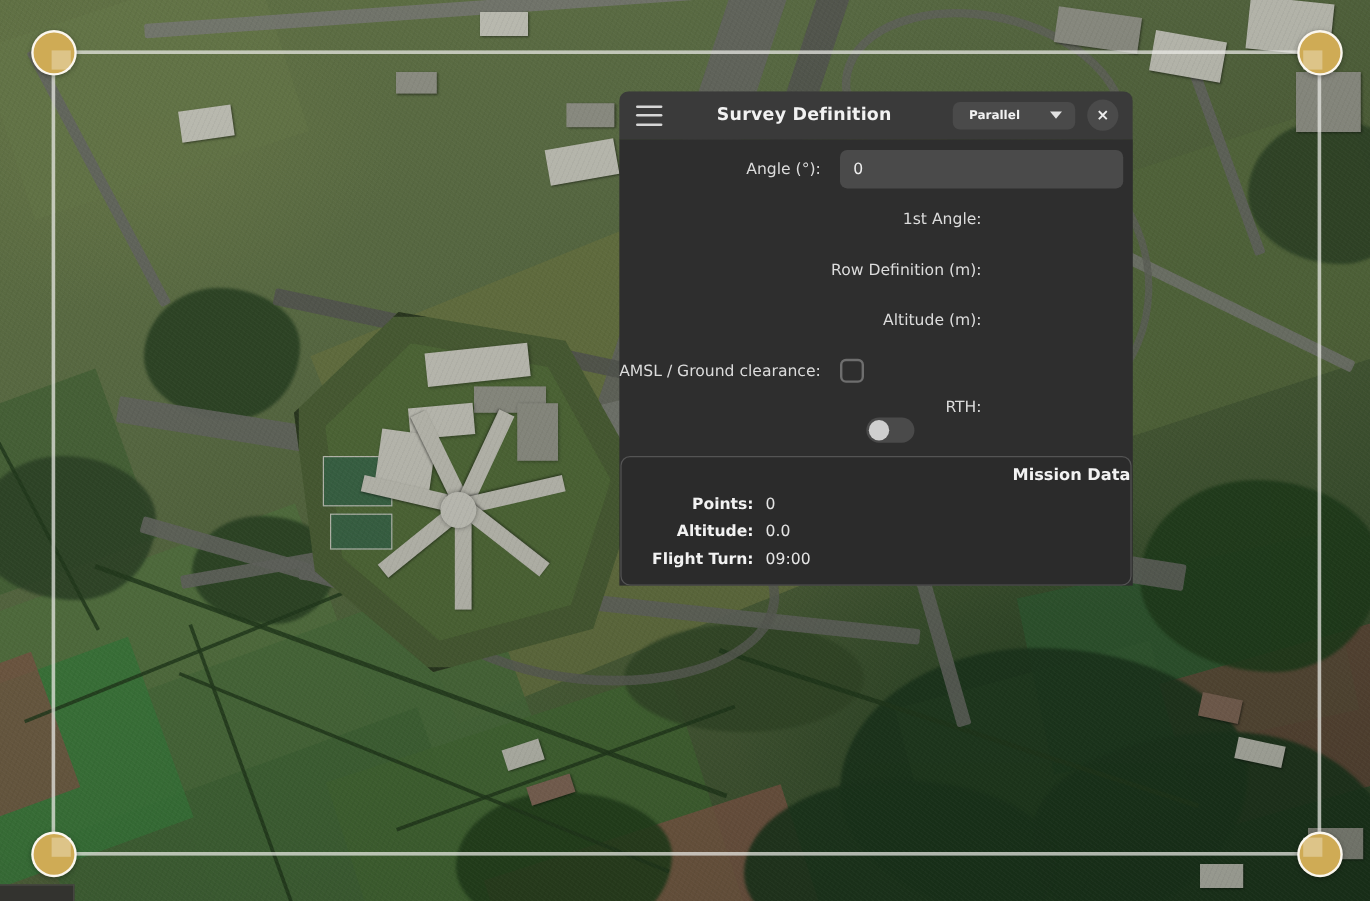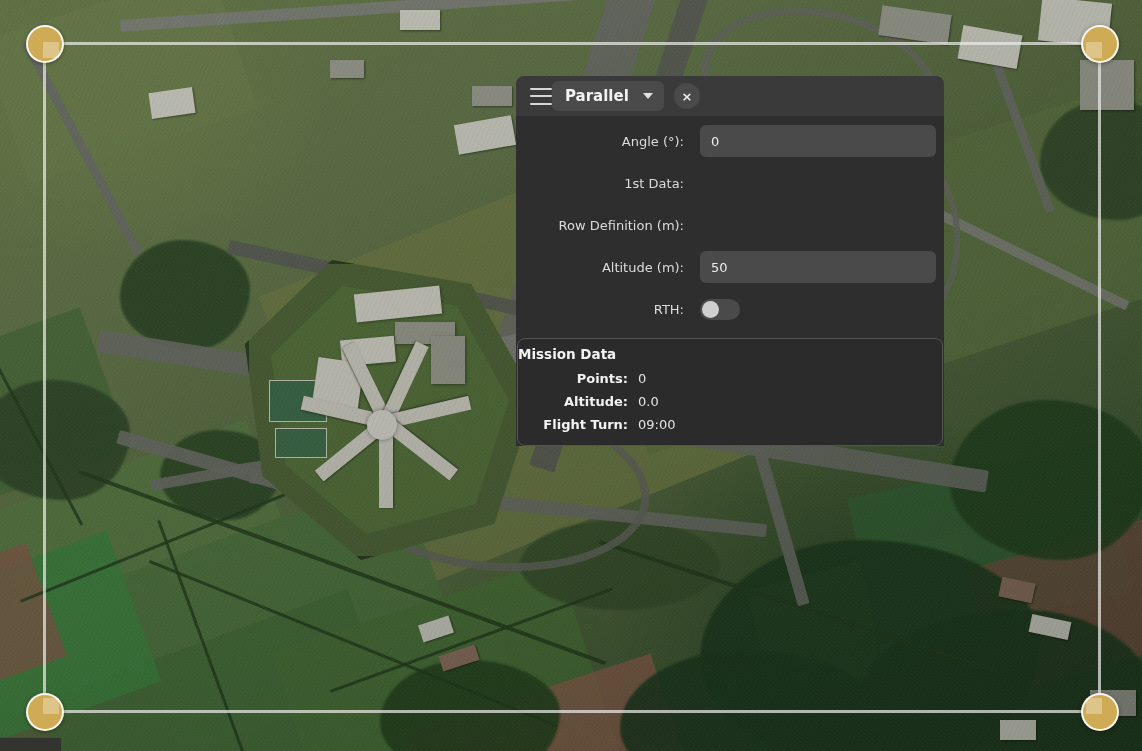--- a/index.html
+++ b/index.html
@@ -219,23 +219,23 @@
     font-weight:bold;
     font-size:14.5px;
     color:#f2f2f2;
     letter-spacing:.2px;
     margin-left:-6px;
   }
   .mode-select {
     background:#4a4a4a;
     border-radius:6px;
     padding:6px 11px 6px 13px;
-    display:flex; align-items:center; gap:14px;
+    display:flex; align-items:center; gap:25px;
     font-weight:bold;
-    font-size:15px;
+    font-size:10px;
     color:#f2f2f2;
     cursor:pointer;
     margin-right:10px;
   }
   .caret-down {
     width:0; height:0;
     border-left:5px solid transparent;
     border-right:5px solid transparent;
     border-top:6px solid #e2e2e2;
   }
@@ -255,22 +255,23 @@
     background:#2e2e2e;
     padding:6px 0 0 0;
     width:452px;
   }
 
   .form-row {
     display:flex;
     align-items:center;
     height:38px;
     margin-bottom:4px;
-  }
-  .form-row.tight { margin-bottom:0; }
+    justify-content:center;
+  }
+  .form-row.tight { margin-bottom:0;flex-direction:column; }
   .row-label {
     width:184px;
     text-align:right;
     padding-right:16px;
     color:#dcdcdc;
     font-size:13px;
     white-space:nowrap;
   }
   .row-field { flex:1; display:flex; align-items:center; }
 
@@ -323,21 +324,21 @@
   .mission-box {
     margin:10px 1px 0 1px;
     width:426px;
     border:1px solid #545454;
     border-radius:8px;
     background:#2b2b2b;
     padding:7px 0 9px 0;
     position:relative;
   }
   .mission-title {
-    text-align:left;
+    text-align:right;
     font-weight:bold;
     font-size:13.5px;
     color:#f2f2f2;
     margin-bottom:5px;
   }
   .mission-row {
     display:flex;
     align-items:center;
     height:23px;
   }
@@ -494,51 +495,55 @@
 
 <div id="survey-panel">
   <div class="panel-inner">
 
     <div class="panel-title">
       <div class="hamburger">
         <i></i>
           <i></i>
           <i></i>
       </div>
+      <div class="title-text">Survey Definition</div>
       <div class="mode-select">
         <span>Parallel</span>
         <span class="caret-down"></span>
       </div>
       <div class="close-btn">×</div>
     </div>
 
     <div class="panel-body">
 
       <div class="form-row">
         <div class="row-label">Angle (°):</div>
         <div class="row-field">
           <input class="text-input" value="0" style="">
         </div>
       </div>
 
       <div class="form-row">
-        <div class="row-label">1st Data:</div>
+        <div class="row-label">1st Angle:</div>
       </div>
 
       <div class="form-row">
         <div class="row-label">Row Definition (m):</div>
       </div>
 
       <div class="form-row">
         <div class="row-label">Altitude (m):</div>
+      </div>
+
+      <div class="form-row">
+        <div class="row-label">AMSL / Ground clearance:</div>
         <div class="row-field">
-          <input class="text-input" value="50" style="">
+          <div class="checkbox-ctl"></div>
         </div>
       </div>
-
 
 
       <div class="form-row tight">
         <div class="row-label">RTH:</div>
         <div class="row-field">
           <div class="toggle-ctl">
             <div class="knob"></div>
           </div>
         </div>
       </div>

